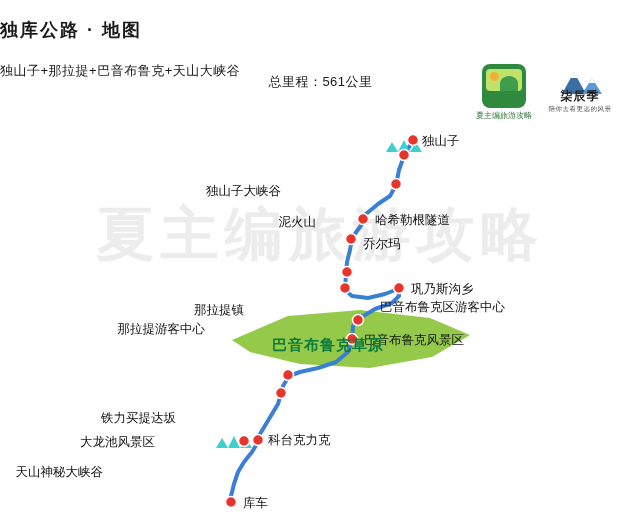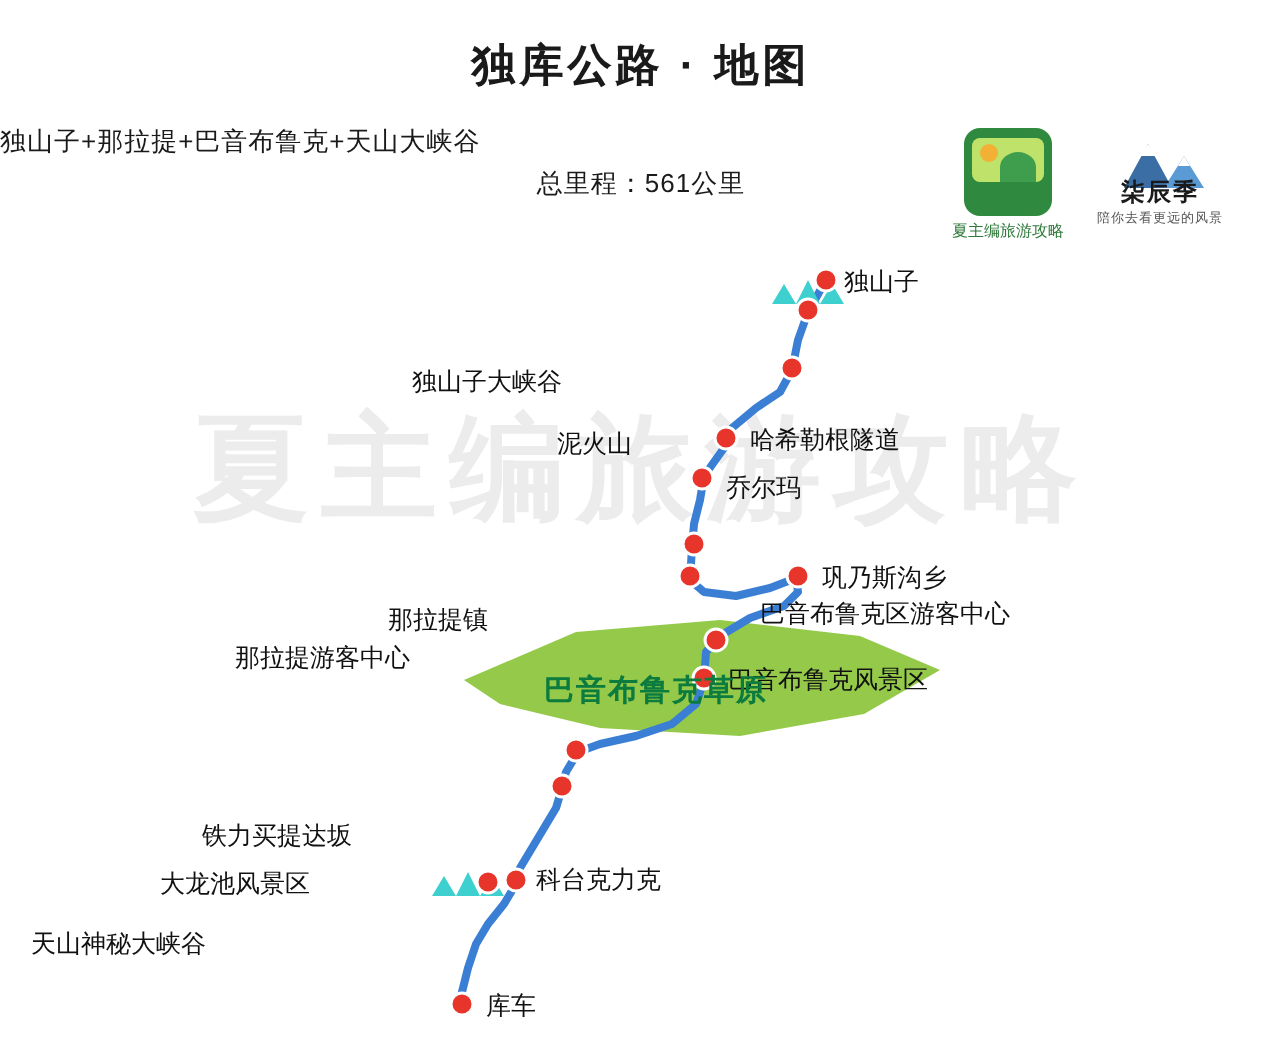--- a/index.html
+++ b/index.html
@@ -32,42 +32,41 @@
     white-space: nowrap;
     user-select: none;
     z-index: 1;
   }
   
   .title {
     position: absolute;
     left: 0;
     top: 18px;
     width: 641px;
-    text-align: center;
-    font-size: 22px;
+    font-size: 18px;
     font-weight: bold;
     color: #1a1a1a;
     letter-spacing: 2px;
     z-index: 5;
   }
   .subtitle1 {
     position: absolute;
     left: 0;
     top: 62px;
     width: 641px;
     text-align: left;
     font-size: 13px;
     color: #1a1a1a;
     letter-spacing: 0.5px;
     z-index: 5;
   }
   .subtitle2 {
     position: absolute;
     left: 0;
-    top: 83px;
+    top: 73px;
     width: 641px;
     text-align: center;
     font-size: 13px;
     color: #1a1a1a;
     letter-spacing: 0.5px;
     z-index: 5;
   }
   
   .logo-badge {
     position: absolute;

